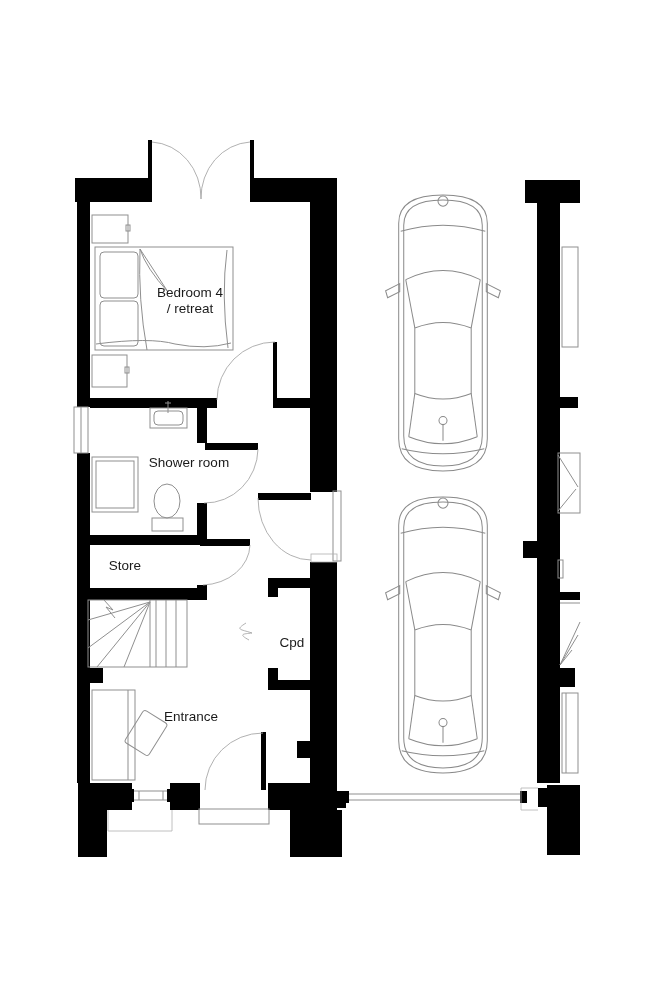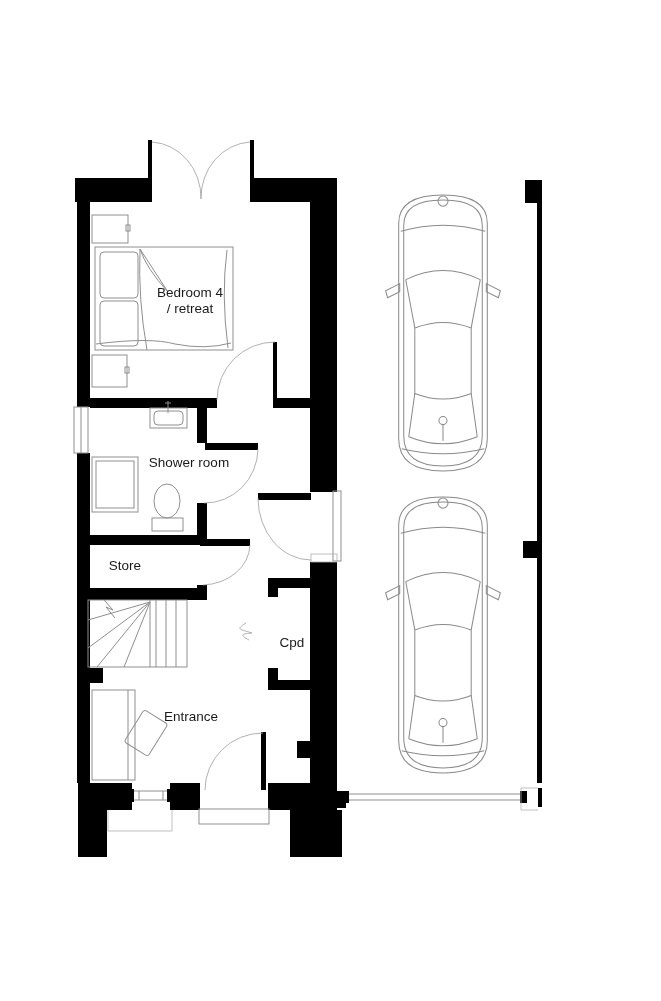--- a/index.html
+++ b/index.html
@@ -1,17 +1,17 @@
 <!DOCTYPE html>
 <html><head>
 <meta charset="utf-8">
 <style>
   html, body { margin: 0; padding: 0; background: #ffffff; }
   .plan-wrap {
-    width: 542px; height: 1001px; position: relative;
+    width: 661px; height: 1001px; position: relative;
     background: #ffffff; overflow: hidden;
     font-family: "Liberation Sans", sans-serif;
   }
   svg { display: block; }
   .wall  { fill: #000000; stroke: none; }
   .leaf  { fill: #000000; stroke: none; }
   .ln    { fill: none; stroke: #8f8f8f; stroke-width: 1; }
   .lnlt  { fill: none; stroke: #b0b0b0; stroke-width: 0.8; }
   .arc   { fill: none; stroke: #a8a8a8; stroke-width: 0.9; }
   .car   { fill: none; stroke: #8a8a8a; stroke-width: 1; }

